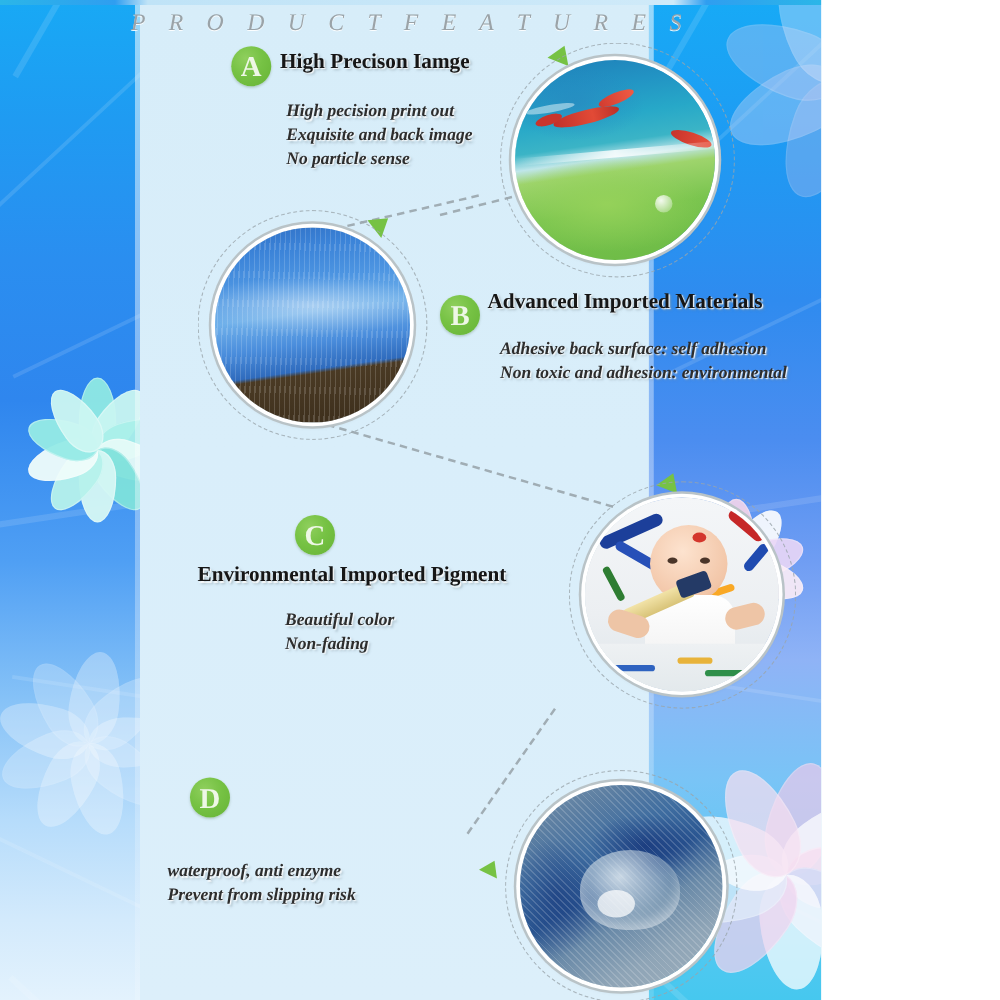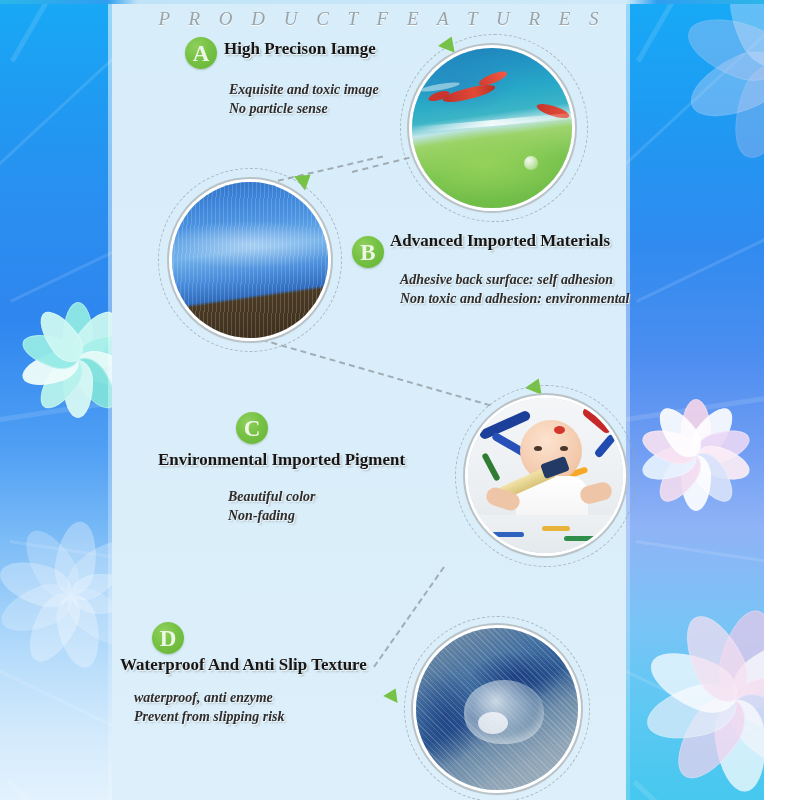--- a/index.html
+++ b/index.html
@@ -1,21 +1,21 @@
 <!DOCTYPE html>
 <html><head>
 <meta charset="utf-8">
 <title>Product Features</title>
 <style>
   html,body{margin:0;padding:0;background:#ffffff;}
   body{font-family:"Liberation Serif",serif;}
 
   #poster{
     position:relative;
-    width:764px;height:800px;
+    width:657px;height:800px;
     overflow:hidden;
     background:#d6ecf8;
   }
 
   
   .band{position:absolute;top:0;bottom:0;overflow:hidden;}
   .band-left{left:0;width:112px;
     background:linear-gradient(180deg,
        #18a9f5 0%, #1f9bf2 12%, #2a8ef0 26%,
        #2f86ee 40%, #4f9ff4 56%, #86c2f7 70%,
@@ -207,21 +207,22 @@
   <div class="conn" style="left:352px;top:171px;width:70px;transform:rotate(-14deg);"></div>
 
   <div class="arrow" style="left:440px;top:36px;transform:rotate(22deg);"></div>
   <div class="arrow" style="left:296px;top:172px;transform:rotate(52deg);"></div>
   <div class="arrow" style="left:527px;top:378px;transform:rotate(22deg);"></div>
   <div class="arrow sm" style="left:385px;top:688px;transform:rotate(26deg);"></div>
 
   <div class="badge" style="left:185px;top:37px;">A</div>
   <div class="heading" style="left:224px;top:39px;">High Precison Iamge</div>
   <div class="bullets" style="left:229px;top:80px;">
-    <div>Exquisite and toxic image</div>
+    <div>High pecision print out</div>
+    <div>Exquisite and back image</div>
     <div>No particle sense</div>
   </div>
   <div class="dashring" style="left:400px;top:34px;width:186px;height:186px;"></div>
   <div class="shot" style="left:412px;top:48px;width:160px;height:160px;">
     <div class="layer" style="background:
         linear-gradient(172deg,#1f7fb8 0%,#2294c4 16%,#27a8c8 30%,#3bb4c6 42%,#bfe6ea 49%,#9ed46c 55%,#79c44e 72%,#6cba45 100%);"></div>
     <div class="layer" style="background:
         radial-gradient(ellipse 70% 34% at 46% 72%,rgba(150,210,90,.95),rgba(120,195,70,0) 70%),
         radial-gradient(ellipse 50% 26% at 30% 22%,rgba(40,130,190,.55),rgba(40,130,190,0) 70%);"></div>
 
@@ -305,21 +306,20 @@
         background:#eec5a6;transform:rotate(-14deg);"></div>
 
     <div style="position:absolute;left:0;right:0;bottom:0;height:38px;
         background:linear-gradient(180deg,#eef1f3,#e3e9ec);"></div>
     <div style="position:absolute;left:20px;bottom:16px;width:36px;height:5px;border-radius:3px;background:#2f63c0;"></div>
     <div style="position:absolute;left:74px;bottom:22px;width:28px;height:5px;border-radius:3px;background:#e8b33a;"></div>
     <div style="position:absolute;left:96px;bottom:12px;width:32px;height:5px;border-radius:3px;background:#2f8f4a;"></div>
   </div>
 
   <div class="badge" style="left:152px;top:622px;">D</div>
-  <div class="heading" style="left:120px;top:655px;">Waterproof And Anti Slip Texture</div>
   <div class="bullets" style="left:134px;top:688px;">
     <div>waterproof, anti enzyme</div>
     <div>Prevent from slipping risk</div>
   </div>
   <div class="dashring" style="left:404px;top:616px;width:184px;height:184px;"></div>
   <div class="shot" style="left:416px;top:628px;width:162px;height:162px;">
     <div class="layer" style="background:
         linear-gradient(150deg,#7c96ad 0%,#5d7fa2 18%,#3f6da0 34%,#2b5792 48%,#6a8aa8 62%,#8ea4b6 78%,#9fb0bd 100%);"></div>
     <div class="layer" style="background:
         radial-gradient(ellipse 40% 22% at 62% 30%,rgba(20,50,120,.75),rgba(20,50,120,0) 70%),

